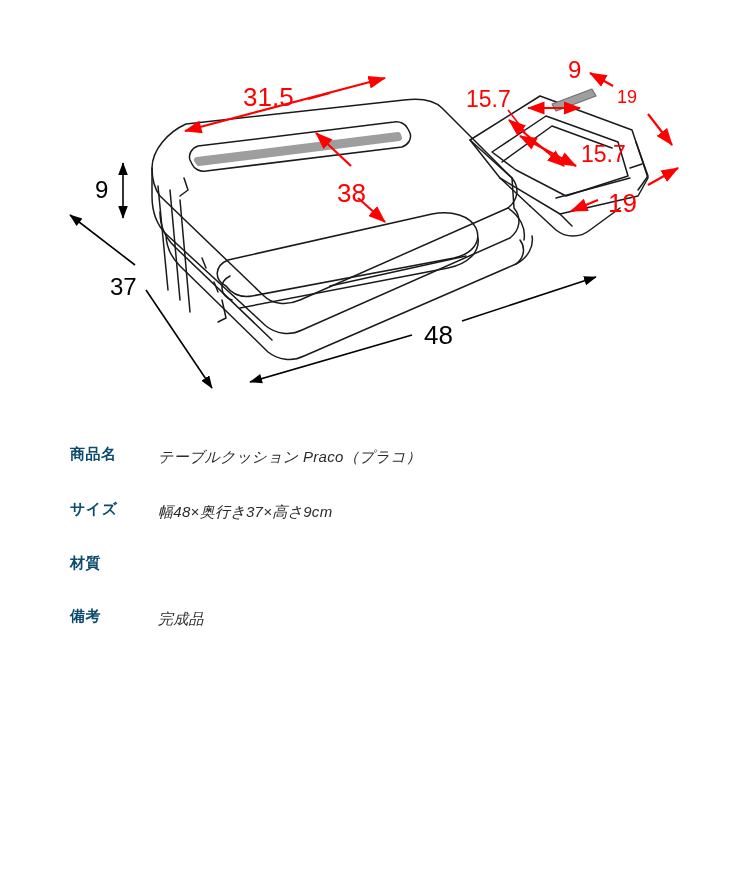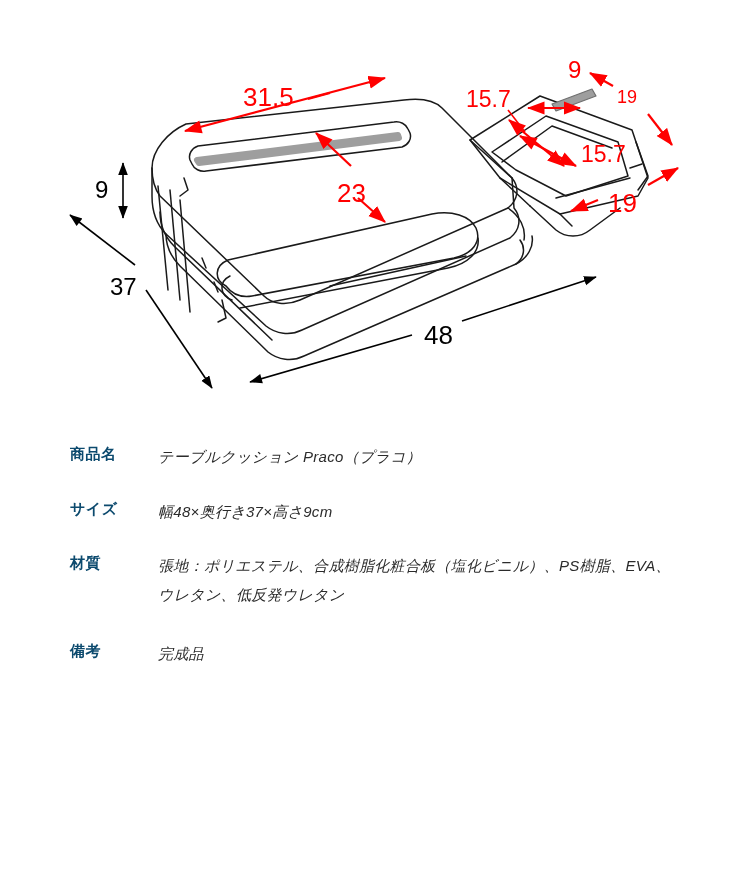--- a/index.html
+++ b/index.html
@@ -226,21 +226,21 @@
       <line x1="70" y1="215" x2="135" y2="265" marker-start="url(#arrowBlkStart)"></line>
       <line x1="146" y1="290" x2="212" y2="388" marker-end="url(#arrowBlk)"></line>
 
       <line x1="250" y1="382" x2="412" y2="335" marker-start="url(#arrowBlkStart)"></line>
       <line x1="462" y1="321" x2="596" y2="277" marker-end="url(#arrowBlk)"></line>
     </g>
   </svg>
 
   <div class="dim-label dim-red" style="left:243px; top:84px;  font-size:26px;">31.5</div>
   <div class="dim-label dim-black" style="left:95px;  top:178px; font-size:24px;">9</div>
-  <div class="dim-label dim-red" style="left:337px; top:180px; font-size:26px;">23</div>
+  <div class="dim-label dim-red" style="left:337px; top:180px; font-size:26px;">38</div>
   <div class="dim-label dim-black" style="left:110px; top:275px; font-size:24px;">37</div>
   <div class="dim-label dim-black" style="left:424px; top:322px; font-size:26px;">48</div>
   <div class="dim-label dim-red" style="left:466px; top:88px;  font-size:23px;">15.7</div>
   <div class="dim-label dim-red" style="left:568px; top:58px;  font-size:24px;">9</div>
   <div class="dim-label dim-red" style="left:617px; top:88px;  font-size:18px;">19</div>
   <div class="dim-label dim-red" style="left:581px; top:143px; font-size:23px;">15.7</div>
   <div class="dim-label dim-red" style="left:608px; top:190px; font-size:26px;">19</div>
 </div>
 
 <div id="spec-table">
@@ -250,24 +250,20 @@
     <div class="spec-value">テーブルクッション Praco（プラコ）</div>
   </div>
 
   <div class="spec-row">
     <div class="spec-label">サイズ</div>
     <div class="spec-value">幅48×奥行き37×高さ9cm</div>
   </div>
 
   <div class="spec-row row-material">
     <div class="spec-label">材質</div>
-    <div class="spec-value">
-      <span class="vline">張地：ポリエステル、合成樹脂化粧合板（塩化ビニル）、PS樹脂、EVA、</span>
-      <span class="vline">ウレタン、低反発ウレタン</span>
-    </div>
   </div>
 
   <div class="spec-row">
     <div class="spec-label">備考</div>
     <div class="spec-value">完成品</div>
   </div>
 
 </div>
 
 </body></html>

